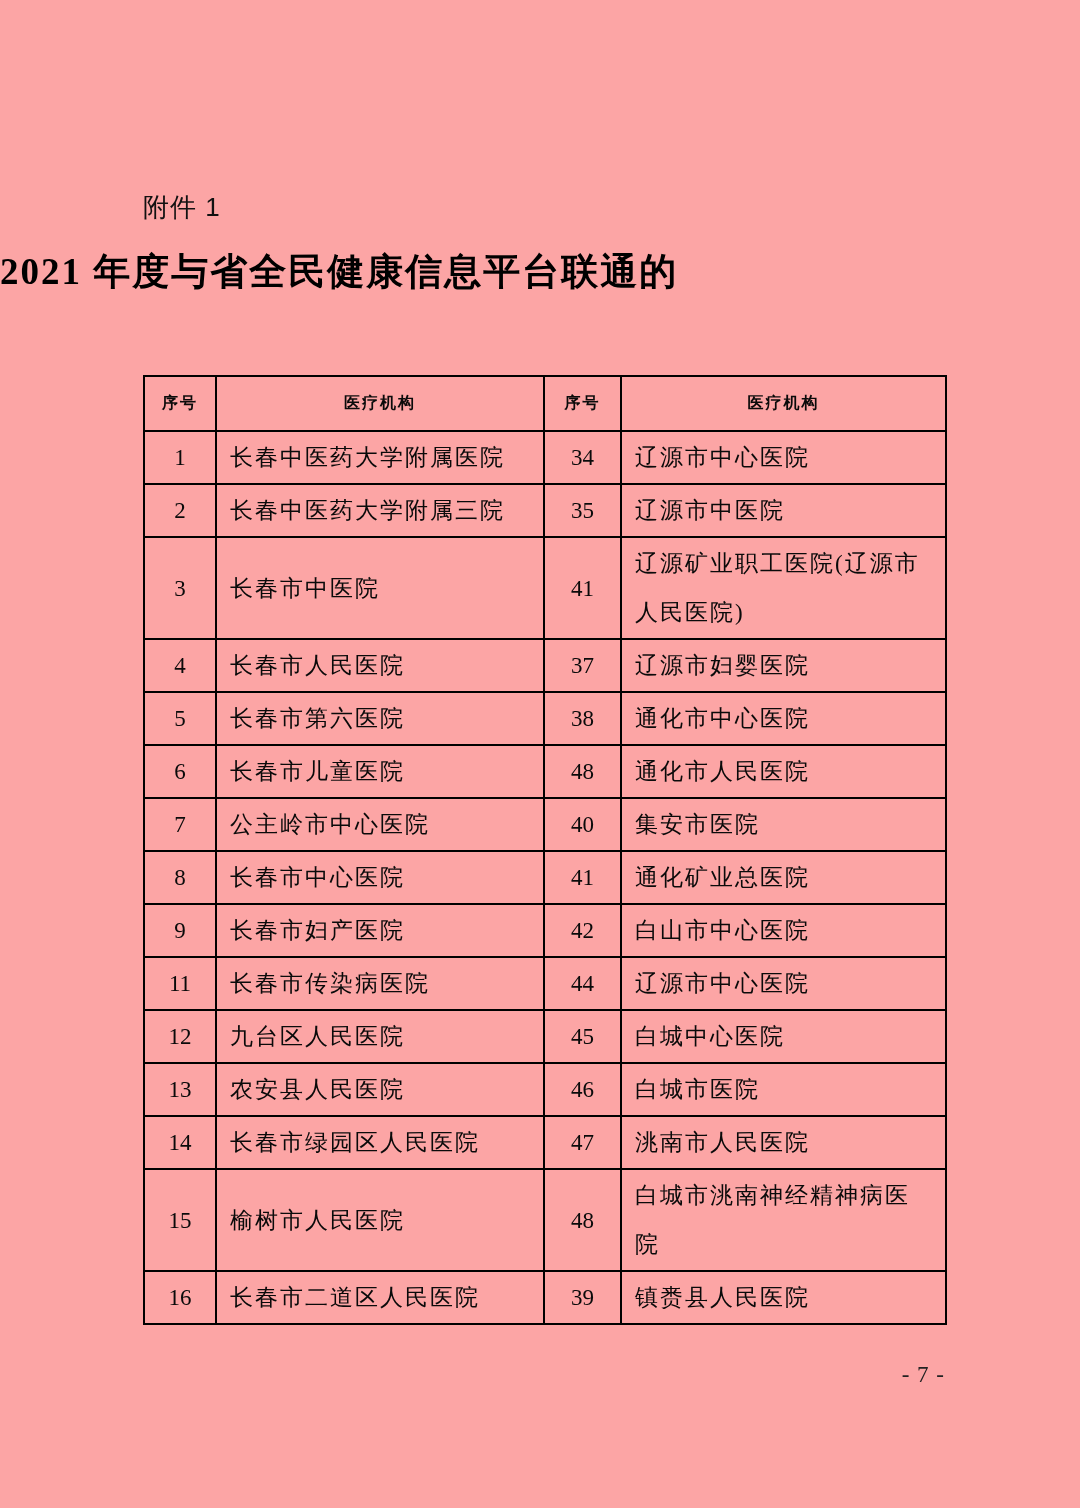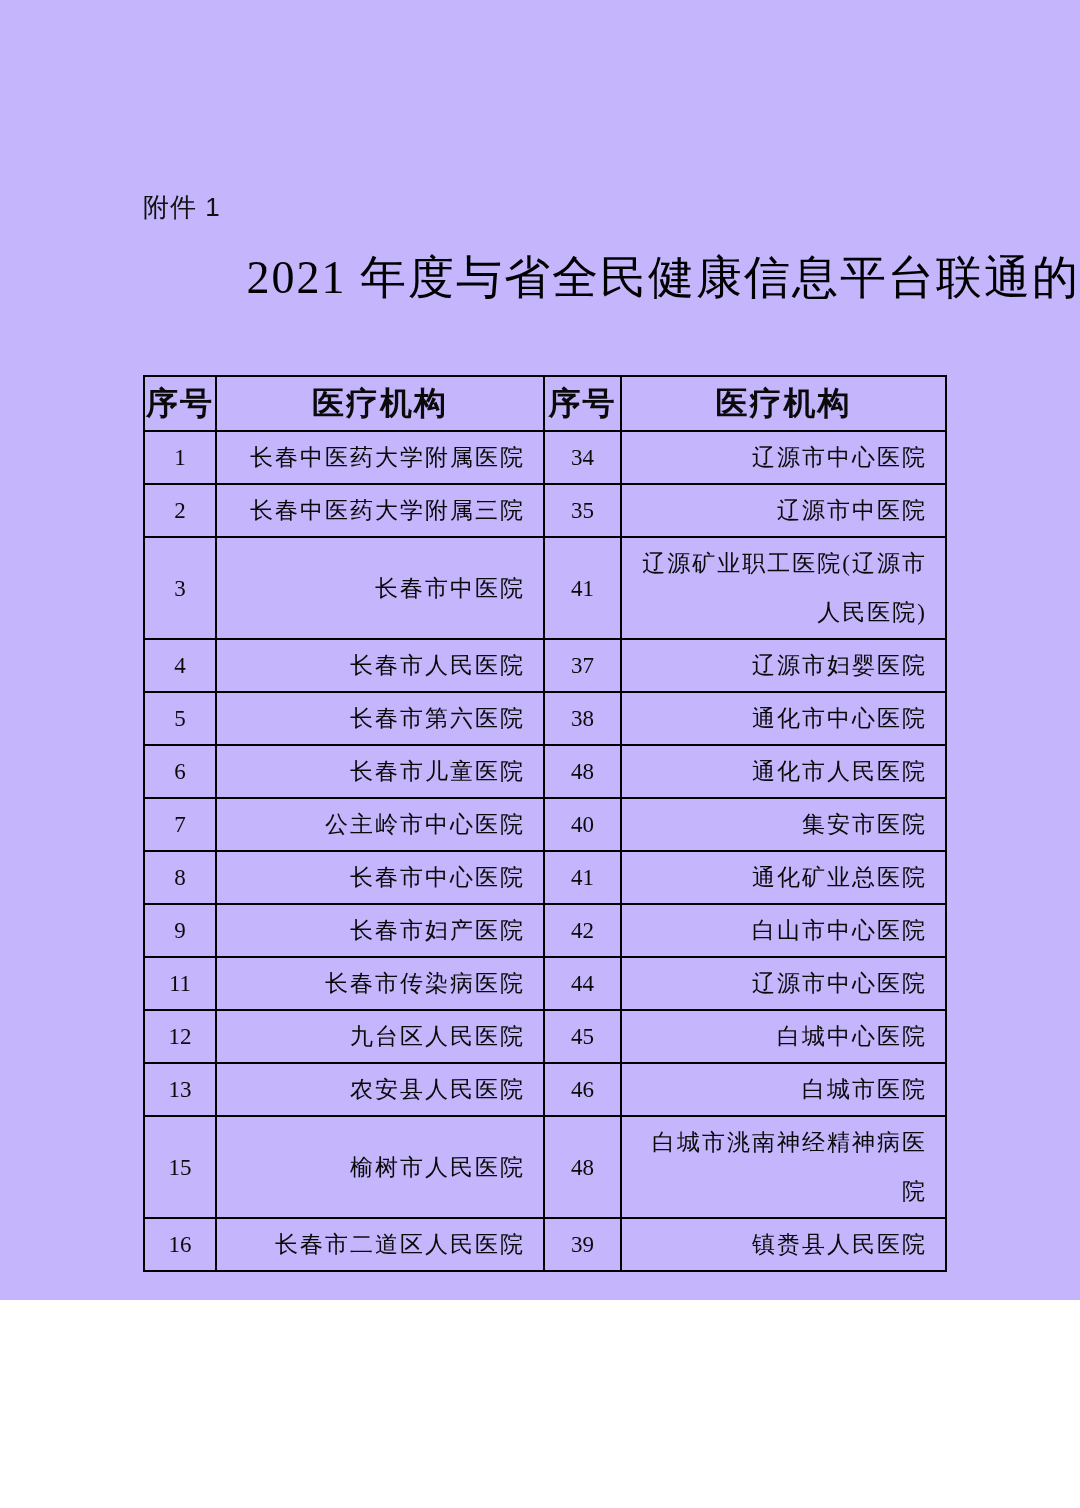--- a/index.html
+++ b/index.html
@@ -3,42 +3,42 @@
 <meta charset="utf-8">
 <style>
   html, body {
     margin: 0;
     padding: 0;
     background: #ffffff;
   }
   .page {
     position: relative;
     width: 1080px;
-    height: 1300px;
-    background: #c4b5fd;
+    height: 1508px;
+    background: #fca5a5;
     color: #000000;
     font-family: "Liberation Serif", "DejaVu Serif", serif;
     overflow: hidden;
   }
   .attachment-label {
     position: absolute;
     left: 143px;
     top: 190px;
     font-size: 26px;
     letter-spacing: 1px;
     font-family: "Liberation Sans", "DejaVu Sans", sans-serif;
     color: #111111;
   }
   .doc-title {
     position: absolute;
     left: 0;
     width: 1080px;
-    text-align: right;
-    font-weight: normal;
-    font-size: 46px;
+    text-align: left;
+    font-weight: bold;
+    font-size: 37px;
     letter-spacing: 2px;
     color: #000000;
   }
   .doc-title.line1 { top: 247px; }
   .doc-title.line2 { top: 309px; }
 
   table.hospital-table {
     position: absolute;
     left: 143px;
     top: 375px;
@@ -49,36 +49,36 @@
   .hospital-table th,
   .hospital-table td {
     border: 2px solid #000000;
     font-weight: normal;
     color: #0a0a0a;
     vertical-align: middle;
     overflow: hidden;
   }
   .hospital-table th {
     height: 51px;
-    font-size: 32px;
+    font-size: 16px;
     font-weight: bold;
     text-align: center;
     letter-spacing: 2px;
   }
   .hospital-table td {
     height: 49px;
     font-size: 23px;
     line-height: 49px;
   }
   .hospital-table td.cell-num {
     text-align: center;
     letter-spacing: 0;
   }
   .hospital-table td.cell-name {
-    text-align: right;
+    text-align: left;
     padding-left: 13px;
     padding-right: 18px;
     letter-spacing: 2px;
   }
   .page-number {
     position: absolute;
     top: 1362px;
     left: 0;
     width: 945px;
     text-align: right;
@@ -191,20 +191,26 @@
       <td class="cell-name">白城中心医院</td>
     </tr>
 
     <tr>
       <td class="cell-num">13</td>
       <td class="cell-name">农安县人民医院</td>
       <td class="cell-num">46</td>
       <td class="cell-name">白城市医院</td>
     </tr>
 
+    <tr>
+      <td class="cell-num">14</td>
+      <td class="cell-name">长春市绿园区人民医院</td>
+      <td class="cell-num">47</td>
+      <td class="cell-name">洮南市人民医院</td>
+    </tr>
 
     <tr>
       <td class="cell-num">15</td>
       <td class="cell-name">榆树市人民医院</td>
       <td class="cell-num">48</td>
       <td class="cell-name">白城市洮南神经精神病医院</td>
     </tr>
 
     <tr>
       <td class="cell-num">16</td>

